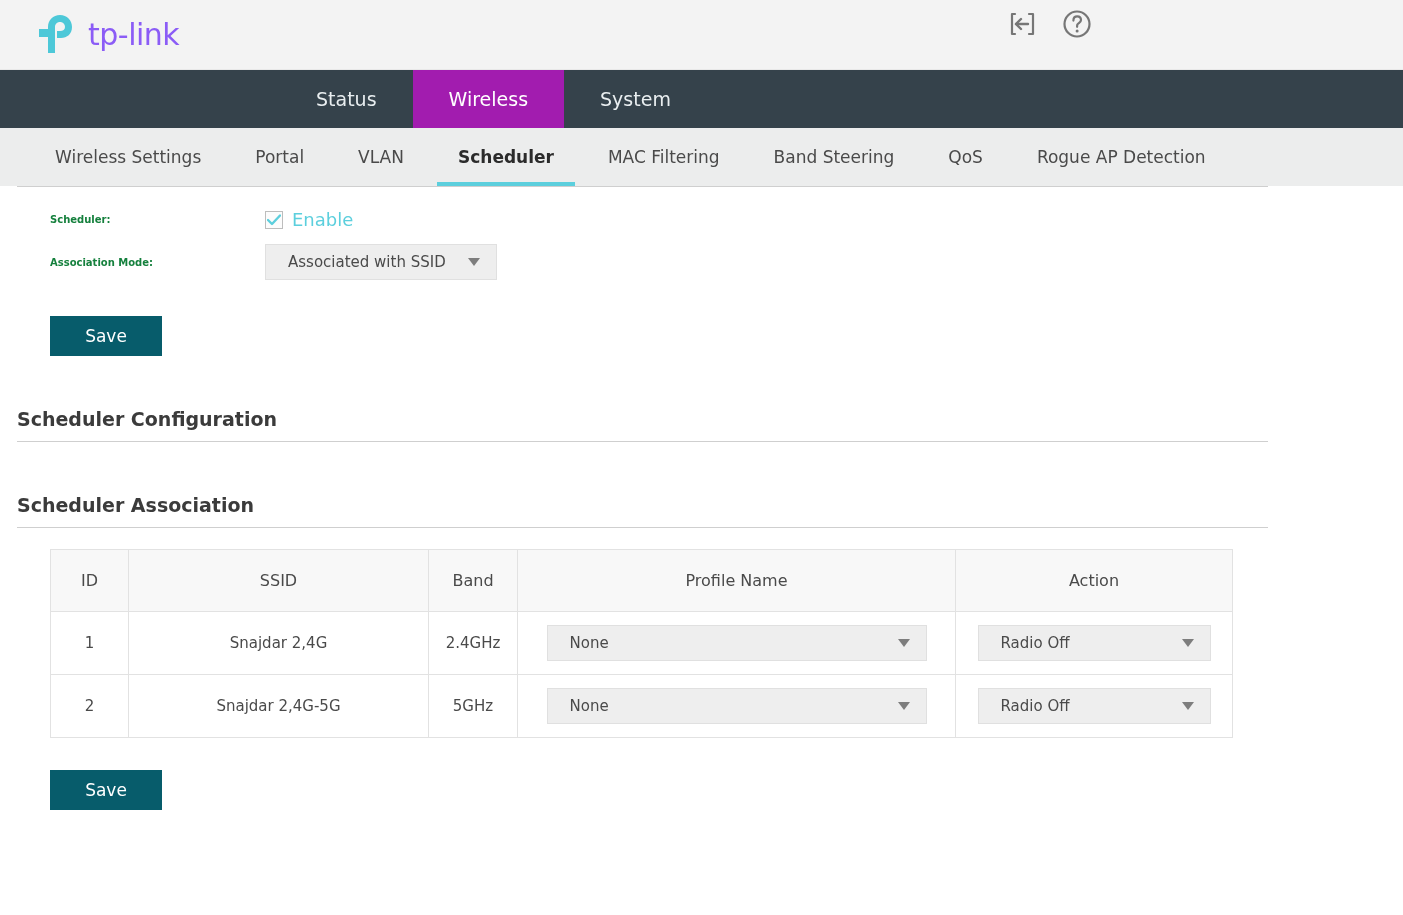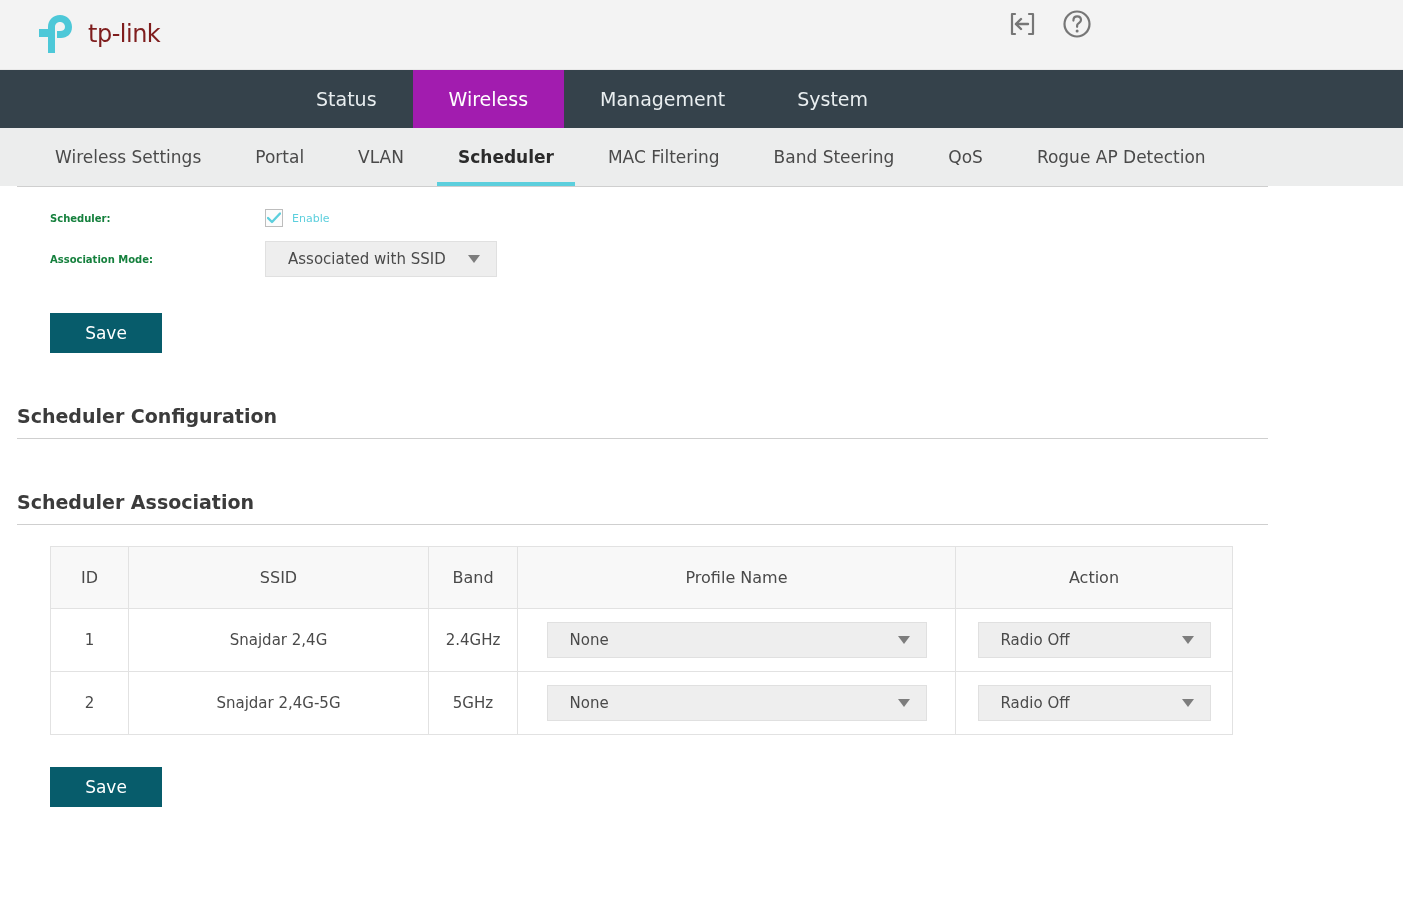--- a/index.html
+++ b/index.html
@@ -24,22 +24,22 @@
     position: absolute;
     left: 34px;
     top: 8px;
     display: flex;
     align-items: center;
     height: 52px;
   }
   .logo-mark { width: 46px; height: 46px; display: block; }
   .logo-text {
     margin-left: 8px;
-    font-size: 24px;
-    color: #7f1d1d;
+    font-size: 30px;
+    color: #8b5cf6;
     letter-spacing: -0.5px;
     font-weight: 400;
   }
   .topbar-icons {
     position: absolute;
     right: 310px;
     top: 8px;
     display: flex;
     align-items: center;
     gap: 22px;
@@ -131,21 +131,21 @@
     font-weight: bold;
   }
   .chk-wrap { display: flex; align-items: center; gap: 9px; cursor: pointer; }
   .chk {
     width: 18px; height: 18px;
     border: 1px solid #bdbdbd;
     background: #fcfcfc;
     display: flex; align-items: center; justify-content: center;
   }
   .chk svg { display: block; }
-  .chk-label { font-size: 11px; color: #5ccfdd; }
+  .chk-label { font-size: 18px; color: #5ccfdd; }
 
   
   .sel {
     position: relative;
     background: #eeeeee;
     border: 1px solid #e0e0e0;
     height: 36px;
     display: flex;
     align-items: center;
     cursor: pointer;
@@ -272,23 +272,20 @@
     </svg>
   </div>
 </div>
 
 <div class="mainnav">
   <div class="mainnav-item">
     <span>Status</span>
   </div>
   <div class="mainnav-item active">
     <span>Wireless</span>
-  </div>
-  <div class="mainnav-item">
-    <span>Management</span>
   </div>
   <div class="mainnav-item">
     <span>System</span>
   </div>
 </div>
 
 <div class="subnav">
   <div class="subnav-item">
     <span>Wireless Settings</span>
   </div>

